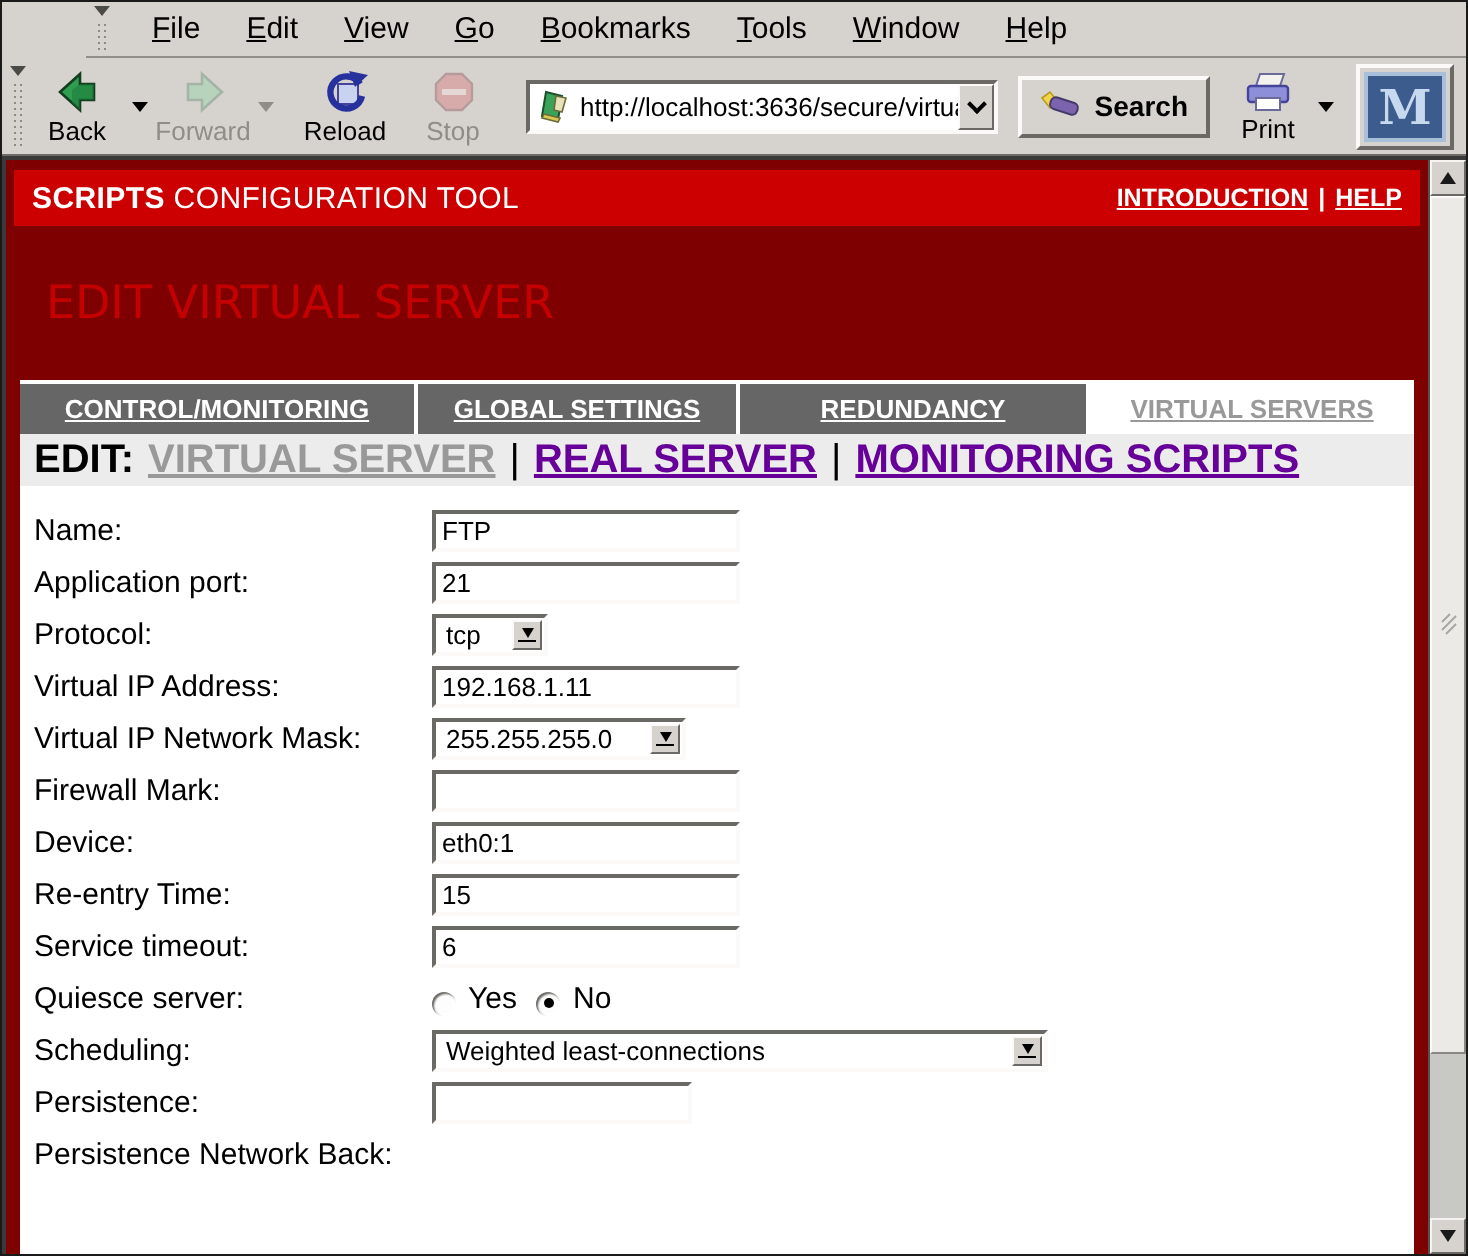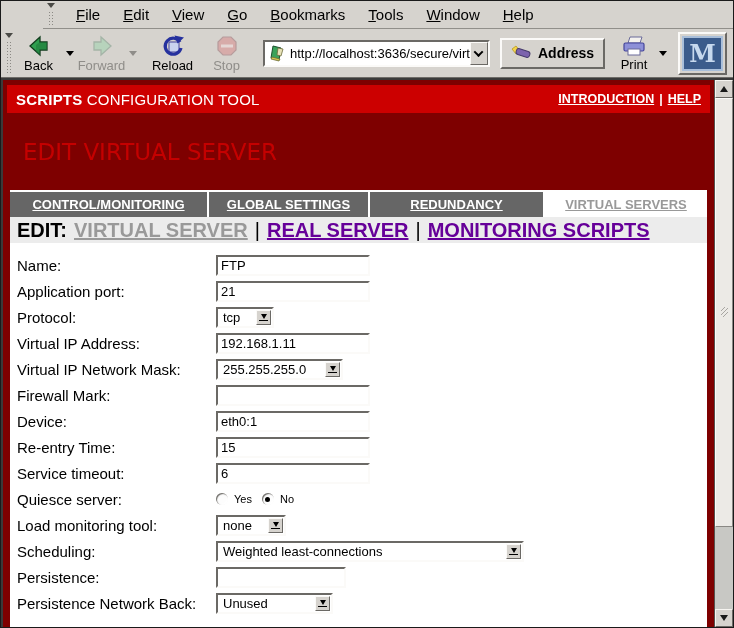--- a/index.html
+++ b/index.html
@@ -97,21 +97,21 @@
   .xsel .xtxt { flex:1; white-space:nowrap; overflow:hidden; }
   .xsel .xbtn { margin-left:6px; width:15px; height:15px; flex:0 0 auto; background:#d6d3ce;
           border:1px solid; border-color:#fbfaf8 #6b6965 #6b6965 #fbfaf8;
           display:flex; flex-direction:column; align-items:center; justify-content:center; }
   .xbtn .tri { width:0; height:0; border-left:3.5px solid transparent;
           border-right:3.5px solid transparent; border-top:5px solid #000; }
   .xbtn .bar { width:9px; height:1px; background:#000; margin-top:1px; }
   .w-tcp { width:58px; } .w-mask { width:127px; } .w-none { width:70px; }
   .w-sched { width:308px; } .w-unused { width:117px; }
 
-  .radiogrp { display:flex; align-items:flex-start; font-size:11px; }
+  .radiogrp { display:flex; align-items:flex-end; font-size:15px; }
   .radio { width:12px; height:12px; border-radius:50%; background:#fdfdfd; margin-right:6px;
            box-shadow:inset 1px 1px 1px #6b6965, inset -1px -1px 1px #fff; cursor:pointer; }
   .radio .dot { display:none; }
   .radio.sel .dot { display:block; width:5px; height:5px; border-radius:50%; background:#000;
            margin:3.5px auto 0; }
   .radio-label { margin-right:10px; }
 
   
   .vscroll { width:19px; flex:0 0 auto; background:#c8c8c4; border-left:1px solid #55534f;
              display:flex; flex-direction:column; }
@@ -197,21 +197,21 @@
       <div class="url-dd">
         <div class="chev"></div>
       </div>
     </div>
 
     <div class="searchbtn">
       <svg width="22" height="16" viewBox="0 0 22 16">
         <polygon points="1,4 5,1 9,6 5,9" fill="#f4d44a" stroke="#b89a1e" stroke-width="0.8"></polygon>
         <rect x="5" y="5" width="14" height="6" rx="2.5" transform="rotate(18 12 8)" fill="#7c63ad" stroke="#463a6b" stroke-width="1"></rect>
       </svg>
-      <span>Address</span>
+      <span>Search</span>
     </div>
 
     <div class="navbtn" style="margin-left:7px;width:42px;">
       <svg width="26" height="22" viewBox="0 0 26 22">
         <polygon points="7,8 19,8 21,2 9,2" fill="#f4f2ee" stroke="#6b6b9a" stroke-width="1"></polygon>
         <rect x="3" y="8" width="20" height="8" rx="1.5" fill="#8d90d8" stroke="#44459a" stroke-width="1.2"></rect>
         <rect x="7" y="14" width="12" height="6" fill="#fff" stroke="#6b6b9a" stroke-width="1"></rect>
       </svg>
       <span class="lbl">Print</span>
     </div>
@@ -320,56 +320,39 @@
             <span class="radiogrp">
               <span class="radio"></span>
               <span class="radio-label">Yes</span>
               <span class="radio sel">
                   <span class="dot"></span>
                 </span>
               <span class="radio-label">No</span>
             </span>
           </div>
 
-          <div class="frow">
-            <span class="flabel">Load monitoring tool:</span>
-            <span class="xsel w-none">
-              <span class="xtxt">none</span>
-              <span class="xbtn">
-                  <span class="tri"></span>
-                  <span class="bar"></span>
-                </span>
-            </span>
-          </div>
 
           <div class="frow">
             <span class="flabel">Scheduling:</span>
             <span class="xsel w-sched">
               <span class="xtxt">Weighted least-connections</span>
               <span class="xbtn">
                   <span class="tri"></span>
                   <span class="bar"></span>
                 </span>
             </span>
           </div>
 
           <div class="frow">
             <span class="flabel">Persistence:</span>
             <input class="tinput narrow" type="text" value="" style="">
           </div>
 
           <div class="frow">
             <span class="flabel">Persistence Network Back:</span>
-            <span class="xsel w-unused">
-              <span class="xtxt">Unused</span>
-              <span class="xbtn">
-                  <span class="tri"></span>
-                  <span class="bar"></span>
-                </span>
-            </span>
           </div>
 
         </div>
       </div>
     </div>
 
     <div class="vscroll">
       <div class="sbtn">
           <div class="tri-up"></div>
         </div>

